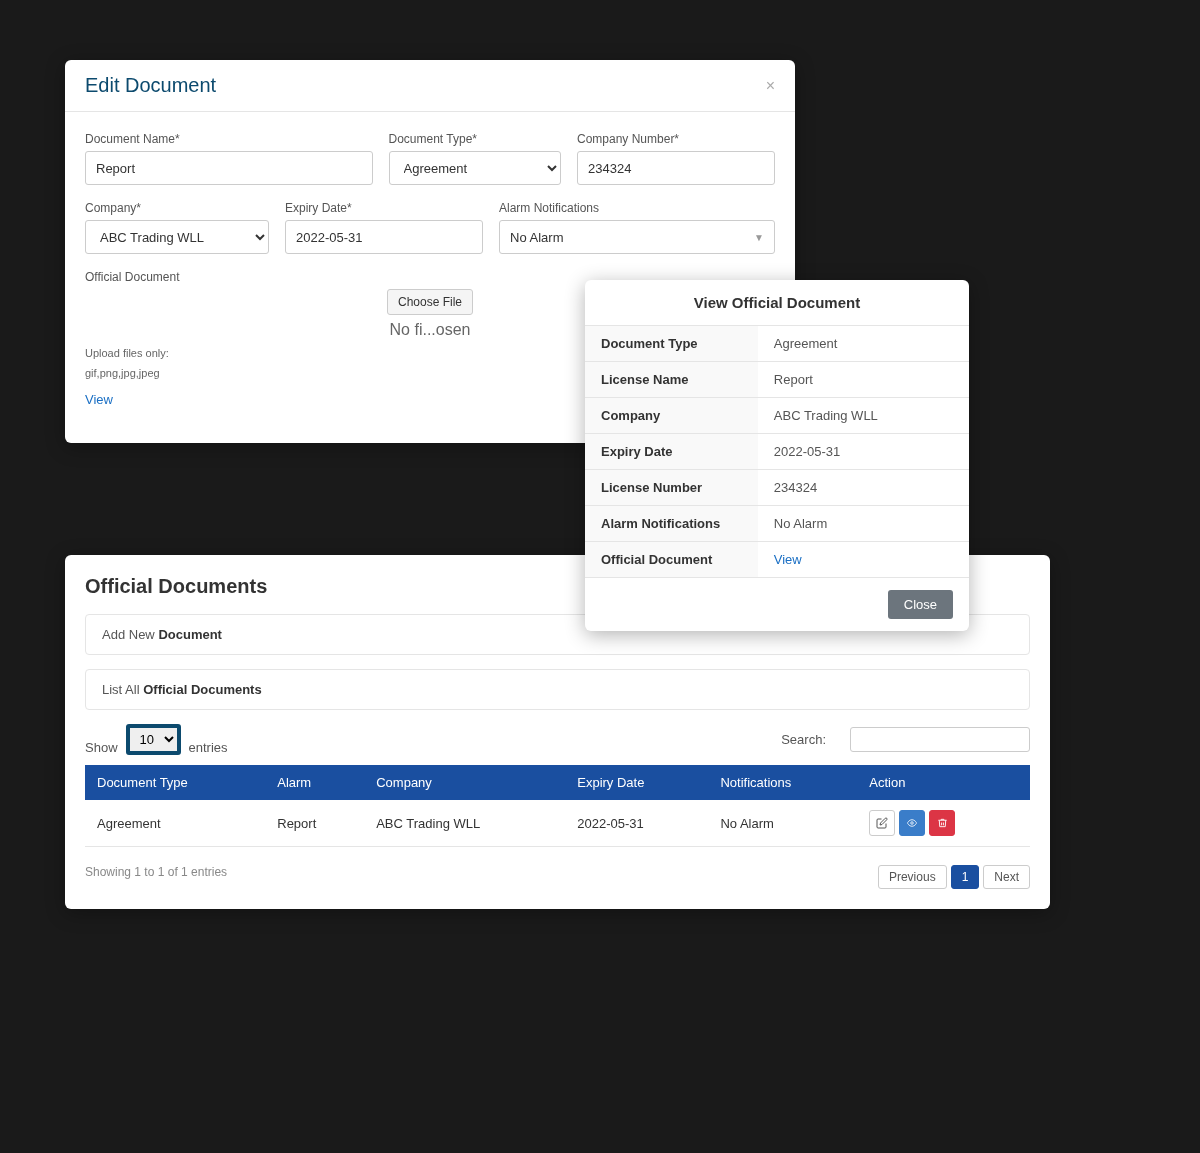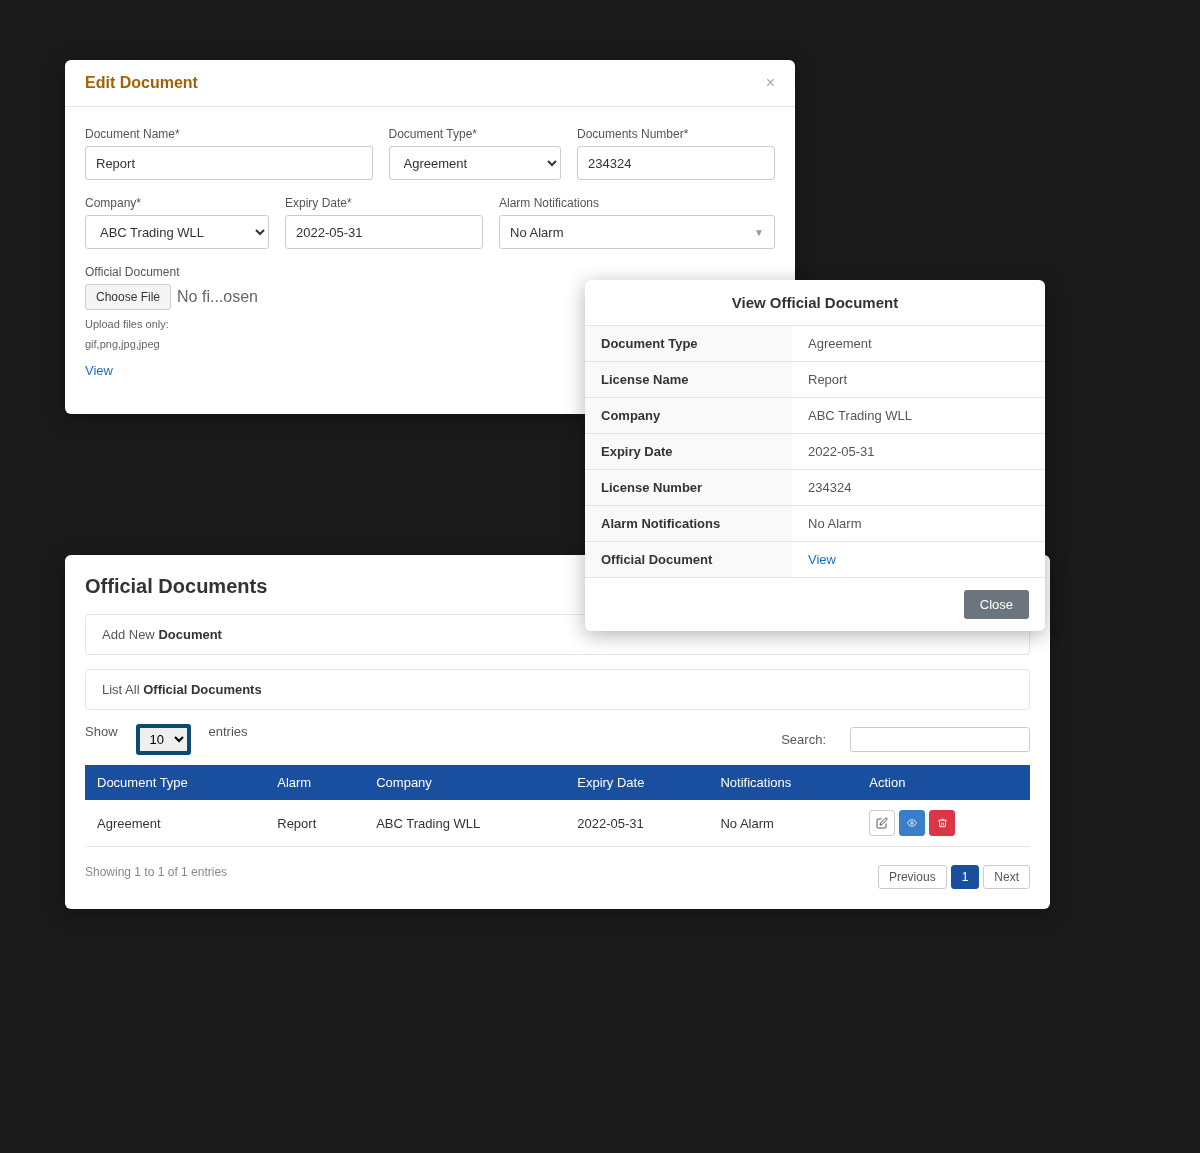--- a/index.html
+++ b/index.html
@@ -26,23 +26,23 @@
       z-index: 1;
     }
     .modal-header {
       display: flex;
       justify-content: space-between;
       align-items: center;
       padding: 14px 20px;
       border-bottom: 1px solid #e5e5e5;
     }
     .modal-title {
-      font-size: 16px;
-      font-weight: bold;
-      color: #a16207;
+      font-size: 20px;
+      font-weight: normal;
+      color: #0c4a6e;
     }
     .modal-close {
       color: #aaa;
       font-size: 16px;
       cursor: pointer;
       background: none;
       border: none;
     }
     .modal-body {
       padding: 20px;
@@ -96,20 +96,21 @@
     .alarm-select .arrow {
       padding: 0 10px;
       color: #999;
       font-size: 10px;
     }
 
     .file-upload-wrapper {
       display: flex;
       align-items: center;
       gap: 6px;
+      flex-direction: column;
     }
     .choose-file-btn {
       background: #f5f5f5;
       border: 1px solid #ccc;
       border-radius: 3px;
       padding: 5px 10px;
       font-size: 12px;
       cursor: pointer;
       color: #333;
       white-space: nowrap;
@@ -130,21 +131,21 @@
       cursor: pointer;
       display: inline-block;
       margin-top: 8px;
     }
 
     
     .view-modal {
       position: absolute;
       top: 280px;
       left: 585px;
-      width: 460px;
+      width: 384px;
       background: #fff;
       border-radius: 6px;
       box-shadow: 0 4px 20px rgba(0,0,0,0.3);
       z-index: 3;
     }
     .view-modal-header {
       padding: 14px 20px;
       text-align: center;
       border-bottom: 1px solid #e5e5e5;
       font-size: 15px;
@@ -244,22 +245,22 @@
       color: #333;
     }
     .table-controls {
       display: flex;
       justify-content: space-between;
       align-items: center;
       margin-bottom: 10px;
     }
     .show-entries {
       display: flex;
-      align-items: flex-start;
-      gap: 18px;
+      align-items: flex-end;
+      gap: 8px;
       font-size: 13px;
       color: #555;
     }
     .show-entries select {
       border: 4px solid #0c4a6e;
       border-radius: 3px;
       padding: 3px 6px;
       font-size: 13px;
     }
     .search-box {
@@ -360,21 +361,21 @@
         <label>Document Name*</label>
         <input type="text" value="Report" style="">
       </div>
       <div class="form-group medium">
         <label>Document Type*</label>
         <select>
           <option>Agreement</option>
         </select>
       </div>
       <div class="form-group narrow">
-        <label>Documents Number*</label>
+        <label>Company Number*</label>
         <input type="text" value="234324" style="">
       </div>
     </div>
 
     <div class="form-row">
       <div class="form-group" style="flex:1">
         <label>Company*</label>
         <select>
           <option>ABC Trading WLL</option>
         </select>

